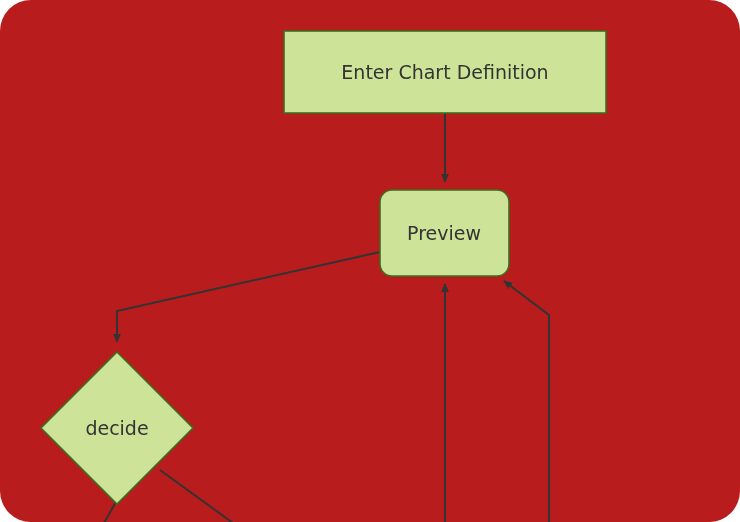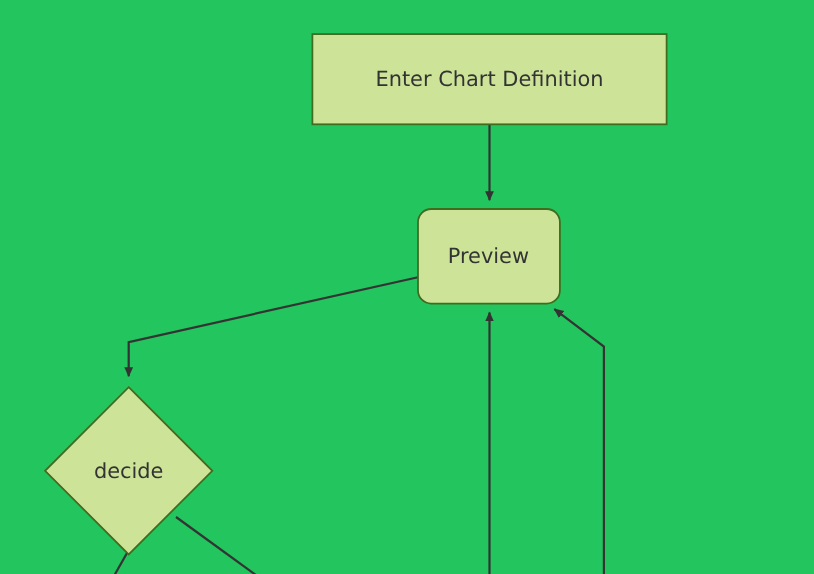--- a/index.html
+++ b/index.html
@@ -10,21 +10,22 @@
   body {
     width: 740px;
     height: 522px;
     overflow: hidden;
     font-family: "DejaVu Sans", "Liberation Sans", sans-serif;
   }
   #flowchart-root {
     position: relative;
     width: 740px;
     height: 522px;
-    background: #22c55e;
+    background: #b91c1c;
+    border-radius: 31px;
   }
   svg.flow-canvas {
     position: absolute;
     top: 0;
     left: 0;
     width: 740px;
     height: 522px;
     display: block;
   }
   .node-shape {

